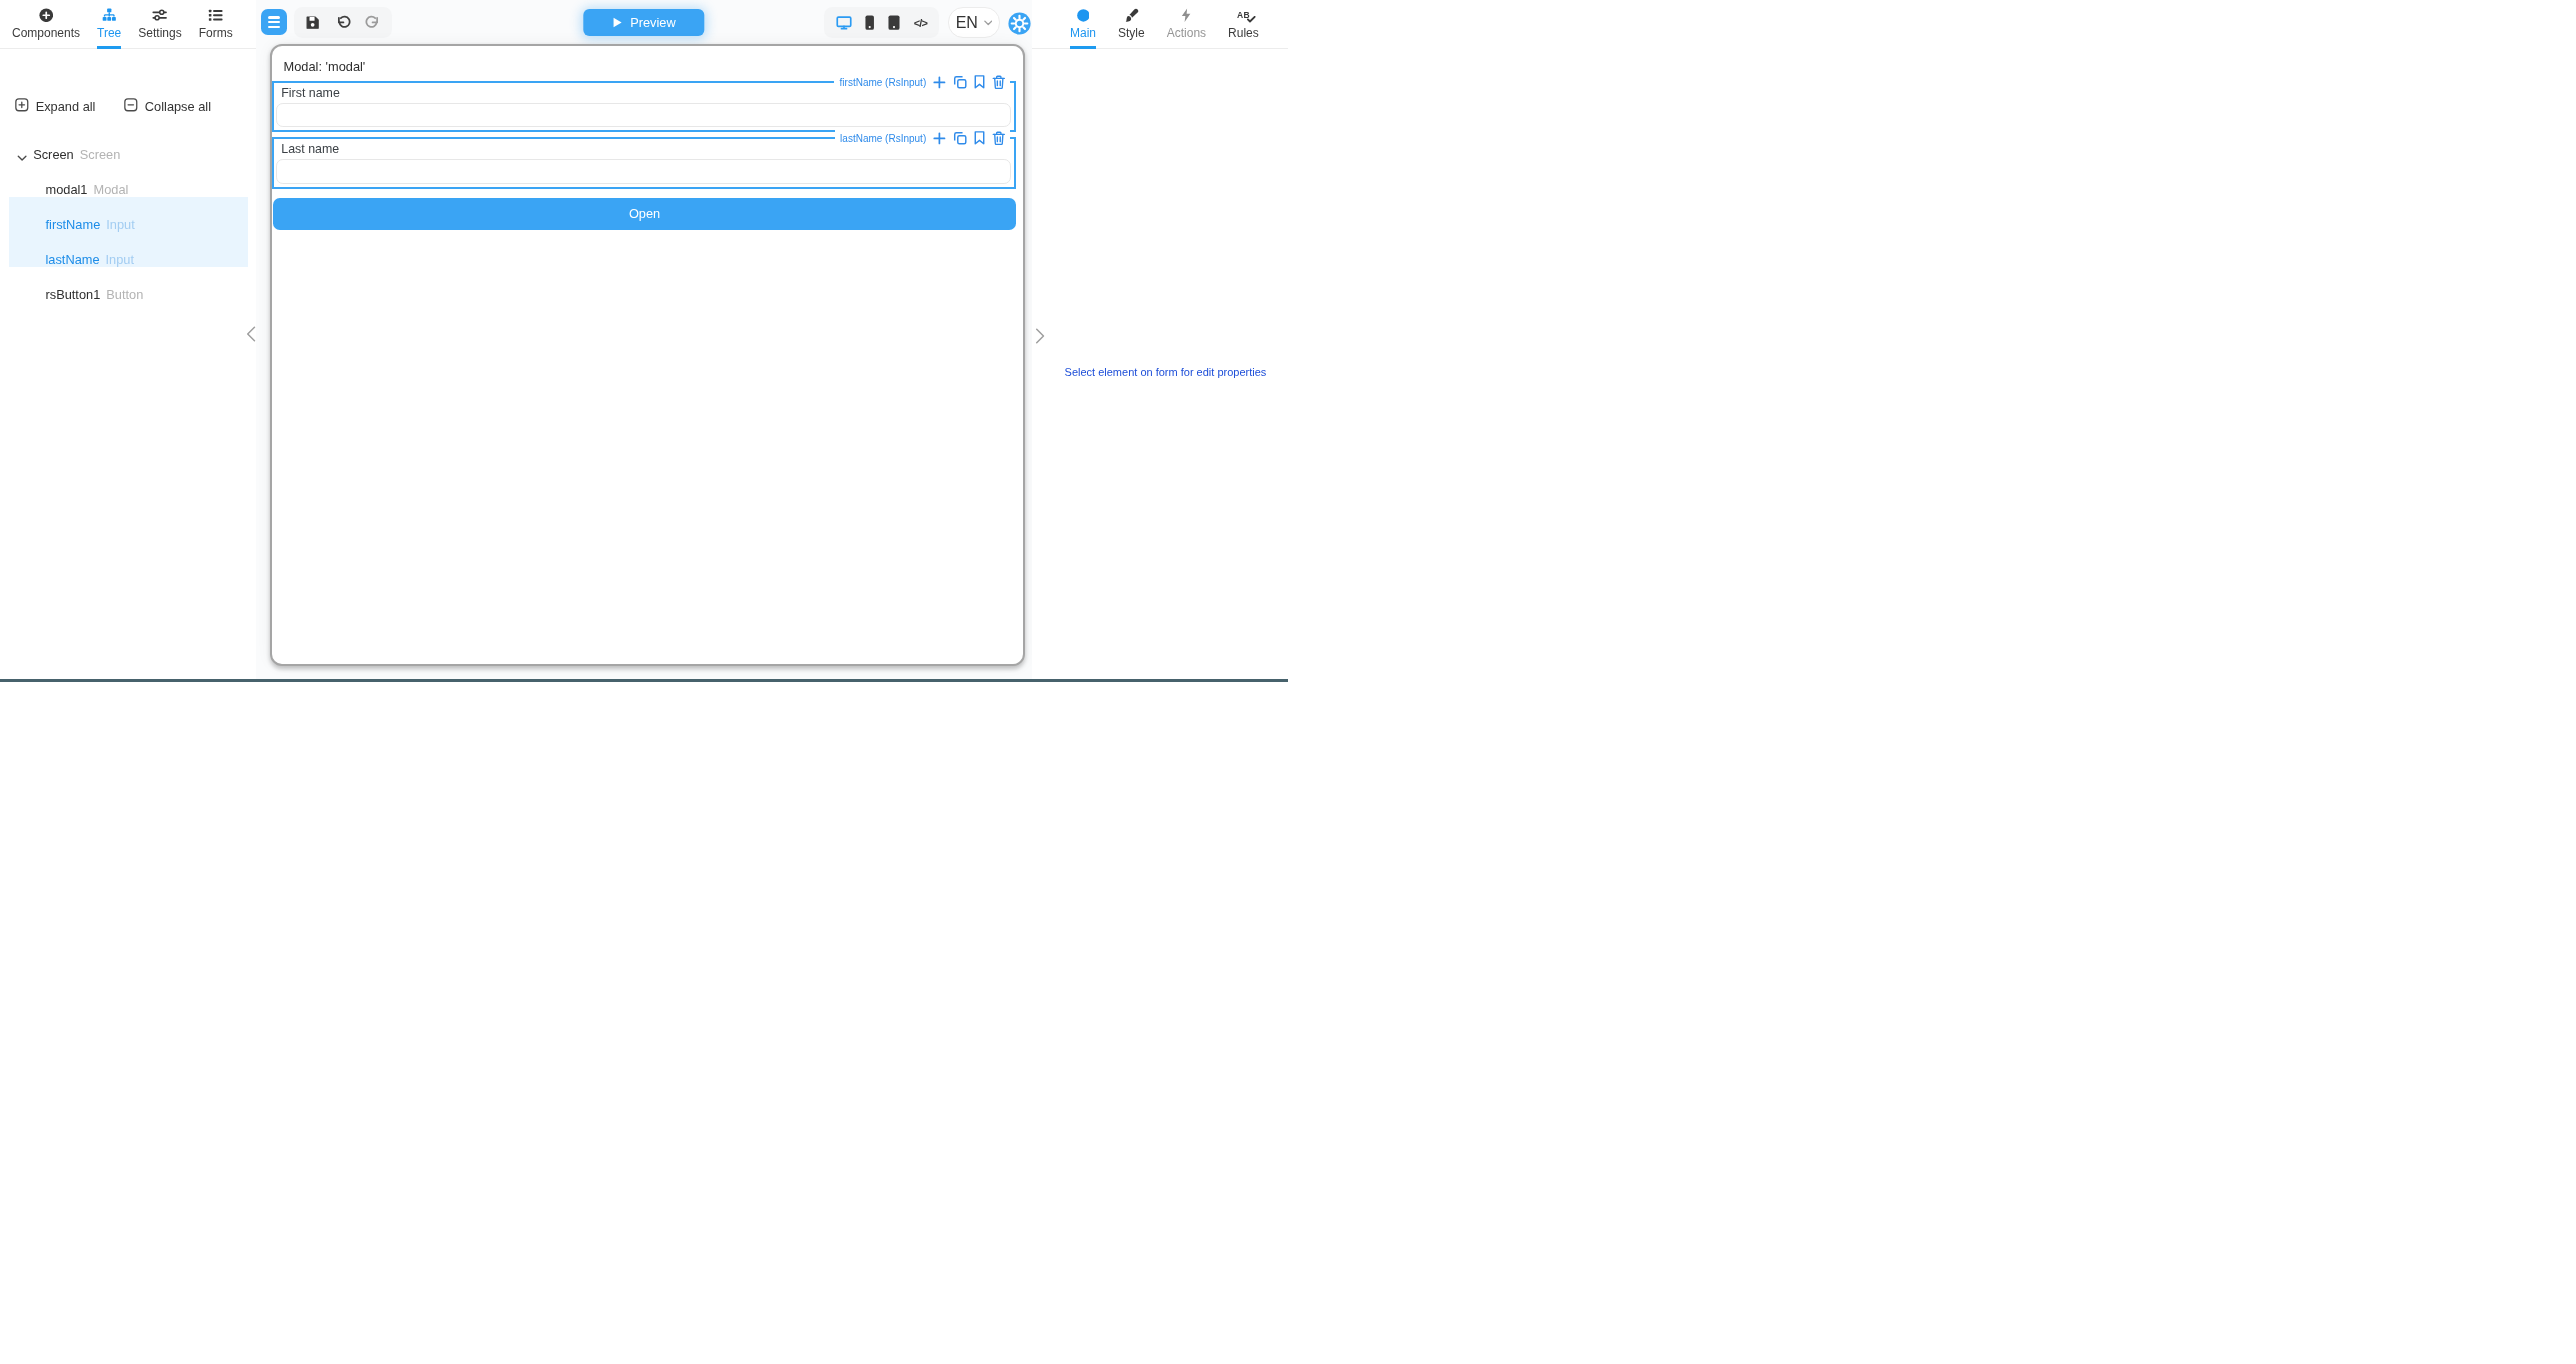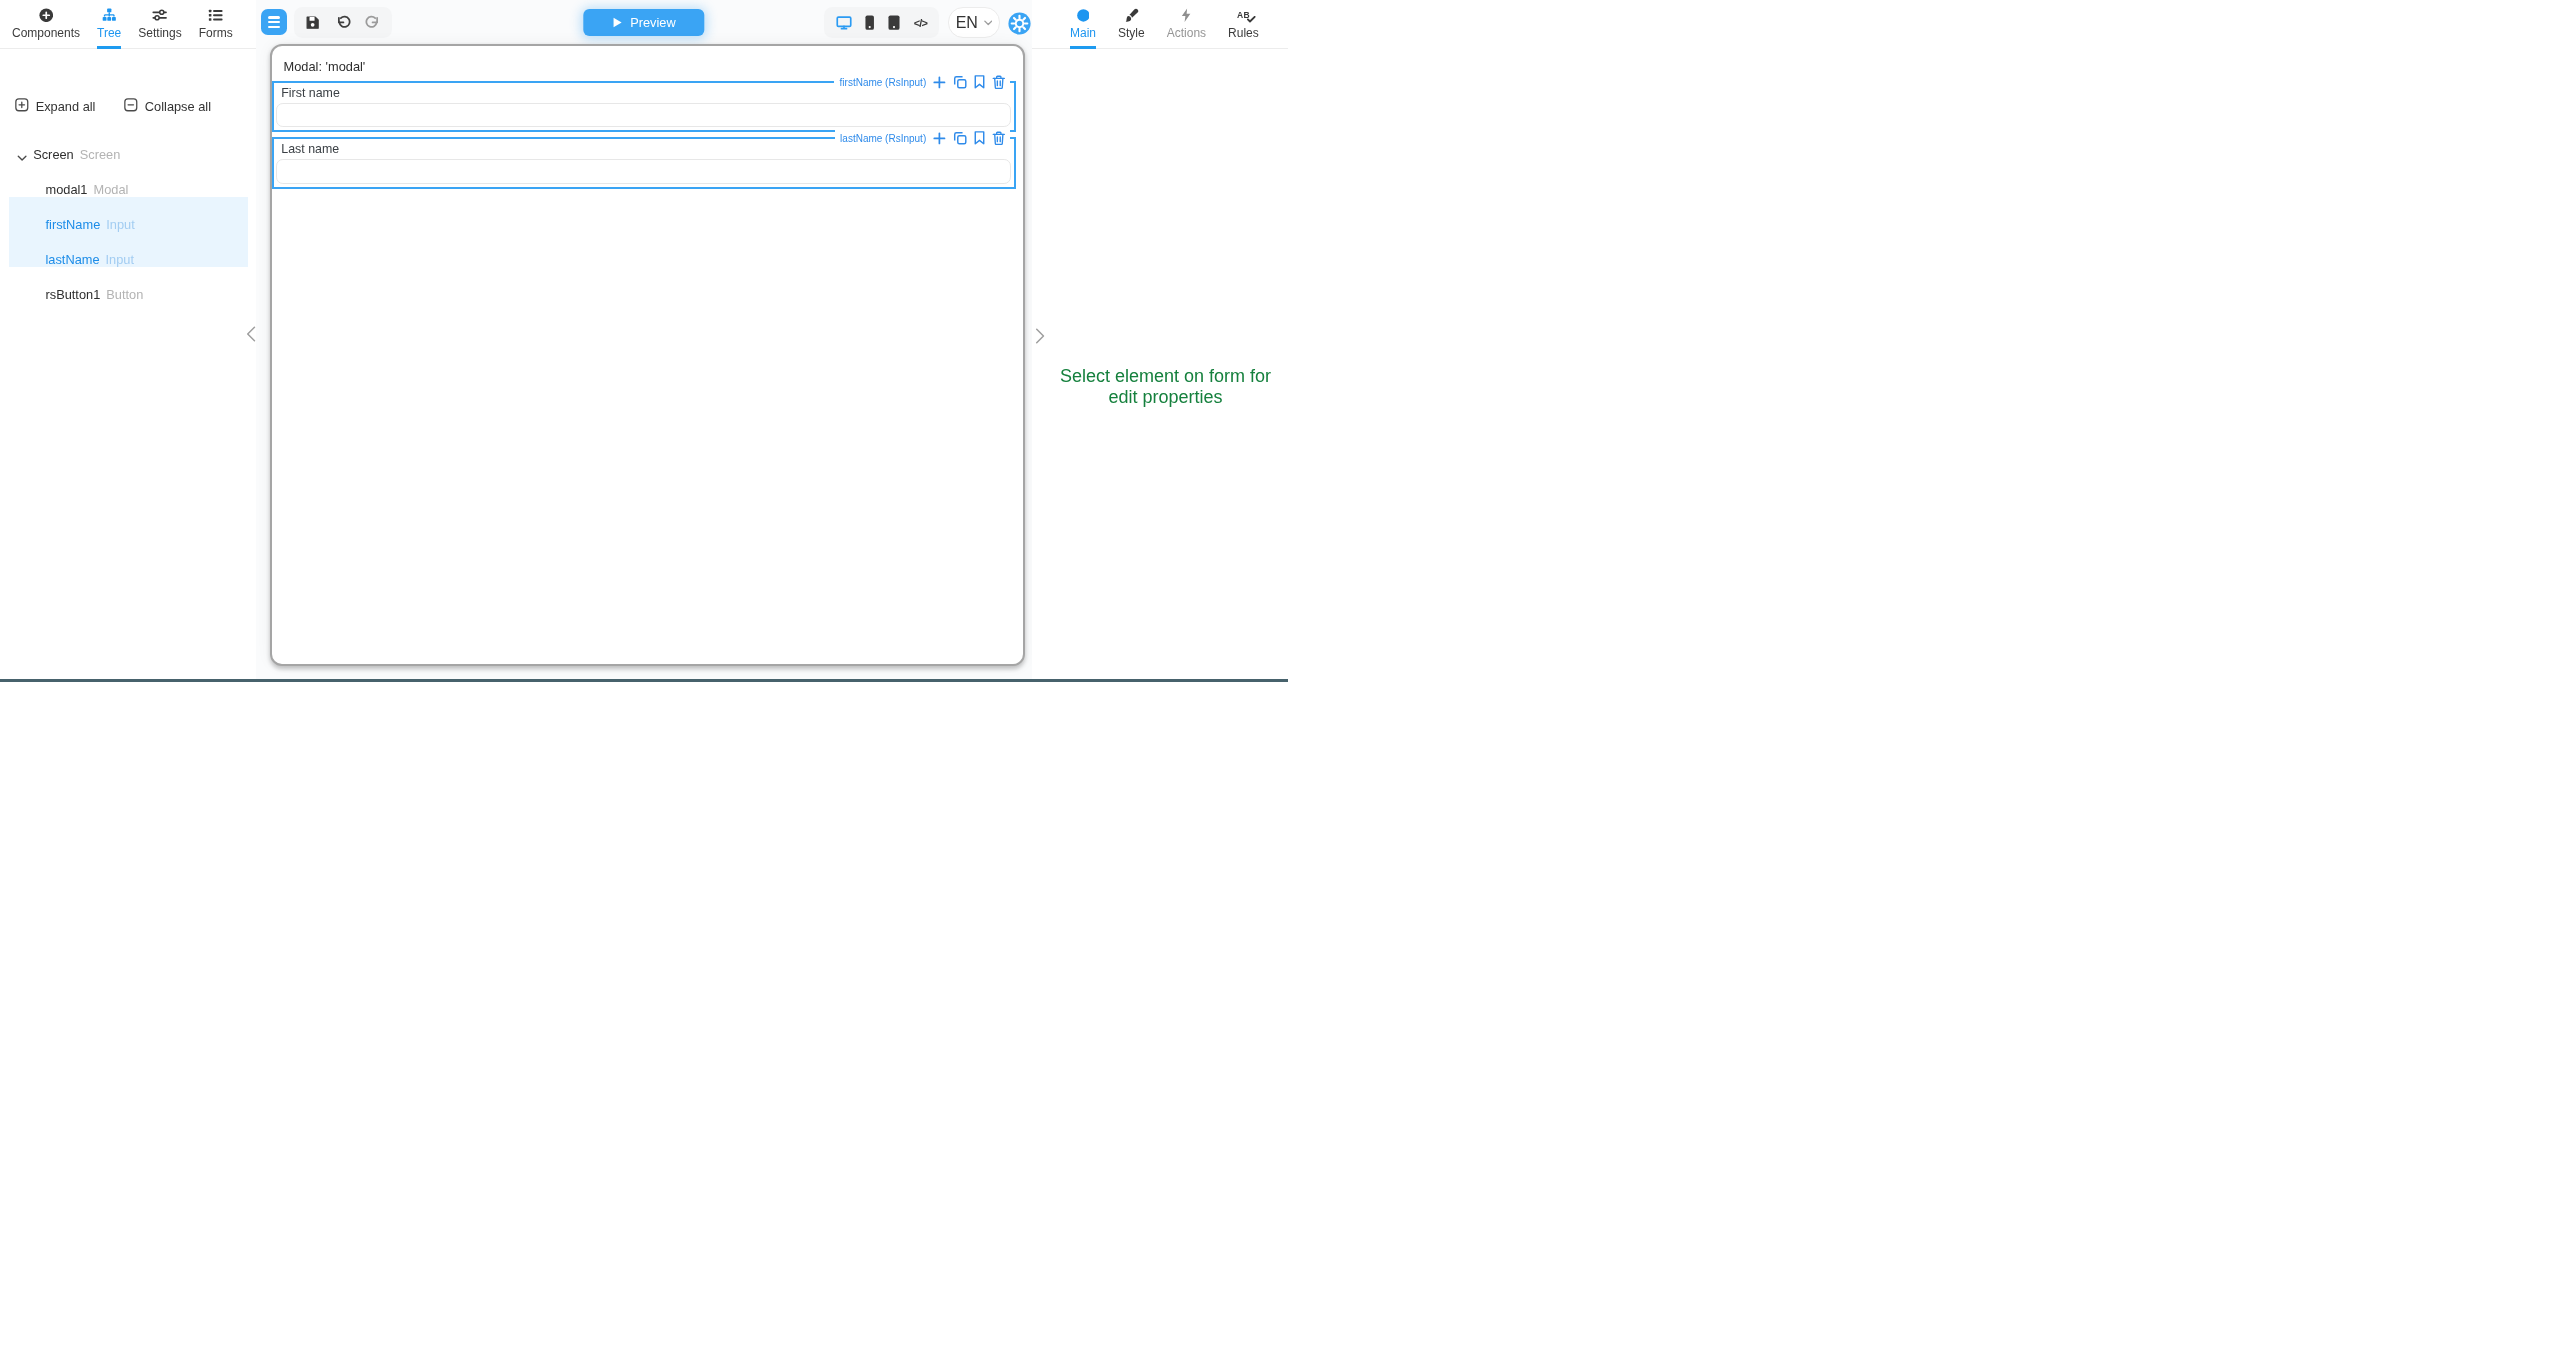--- a/index.html
+++ b/index.html
@@ -64,21 +64,21 @@
   .ann .ann-label { font-size:10px; color:#2f8bea; white-space:nowrap; }
   .ann .aicn { display:flex; align-items:center; cursor:pointer; }
   .btn-open { position:absolute; left:1.7px; right:6.8px; top:152px; height:31.5px; background:#3aa4f4; border-radius:6.8px; color:#fff; font-size:12.8px; display:flex; align-items:center; justify-content:center; cursor:pointer; }
 
   
   .pchev { position:absolute; cursor:pointer; }
   .pchev-left { left:246px; top:326px; }
   .pchev-right { left:1035px; top:328px; }
 
   
-  .empty-msg { position:absolute; left:16px; right:5.1px; top:366px; text-align:center; font-size:18px; color:#15803d; }
+  .empty-msg { position:absolute; left:16px; right:5.1px; top:366px; text-align:center; font-size:11px; color:#1d4ed8; }
 </style>
 </head>
 <body>
 
 <div class="app">
 
   <div class="sidebar">
     <div class="hdr tabs hdr-left">
       <div class="tab">
         <span class="ticon">
@@ -336,20 +336,21 @@
                 <path d="M5.5 4 V2.2 a0.8 0.8 0 0 1 0.8 -0.8 h3.4 a0.8 0.8 0 0 1 0.8 0.8 V4"></path>
                 <path d="M3.2 4 l0.7 10.6 a1.3 1.3 0 0 0 1.3 1.2 h5.6 a1.3 1.3 0 0 0 1.3 -1.2 L12.8 4"></path>
                 <path d="M6.3 7 v5.5 M9.7 7 v5.5"></path>
               </svg>
           </span>
         </div>
         <div class="f-label">Last name</div>
         <input class="f-input" type="text" value="" style="">
       </div>
 
+      <div class="btn-open">Open</div>
     </div>
   </div>
 
   <div class="rpanel">
     <div class="hdr tabs hdr-right">
       <div class="tab active">
         <span class="ticon">
           <svg width="12.8" height="12.8" viewBox="0 0 15 15">
               <circle cx="7.5" cy="7.5" r="7.3" fill="#1e96f0"></circle>
             </svg>

